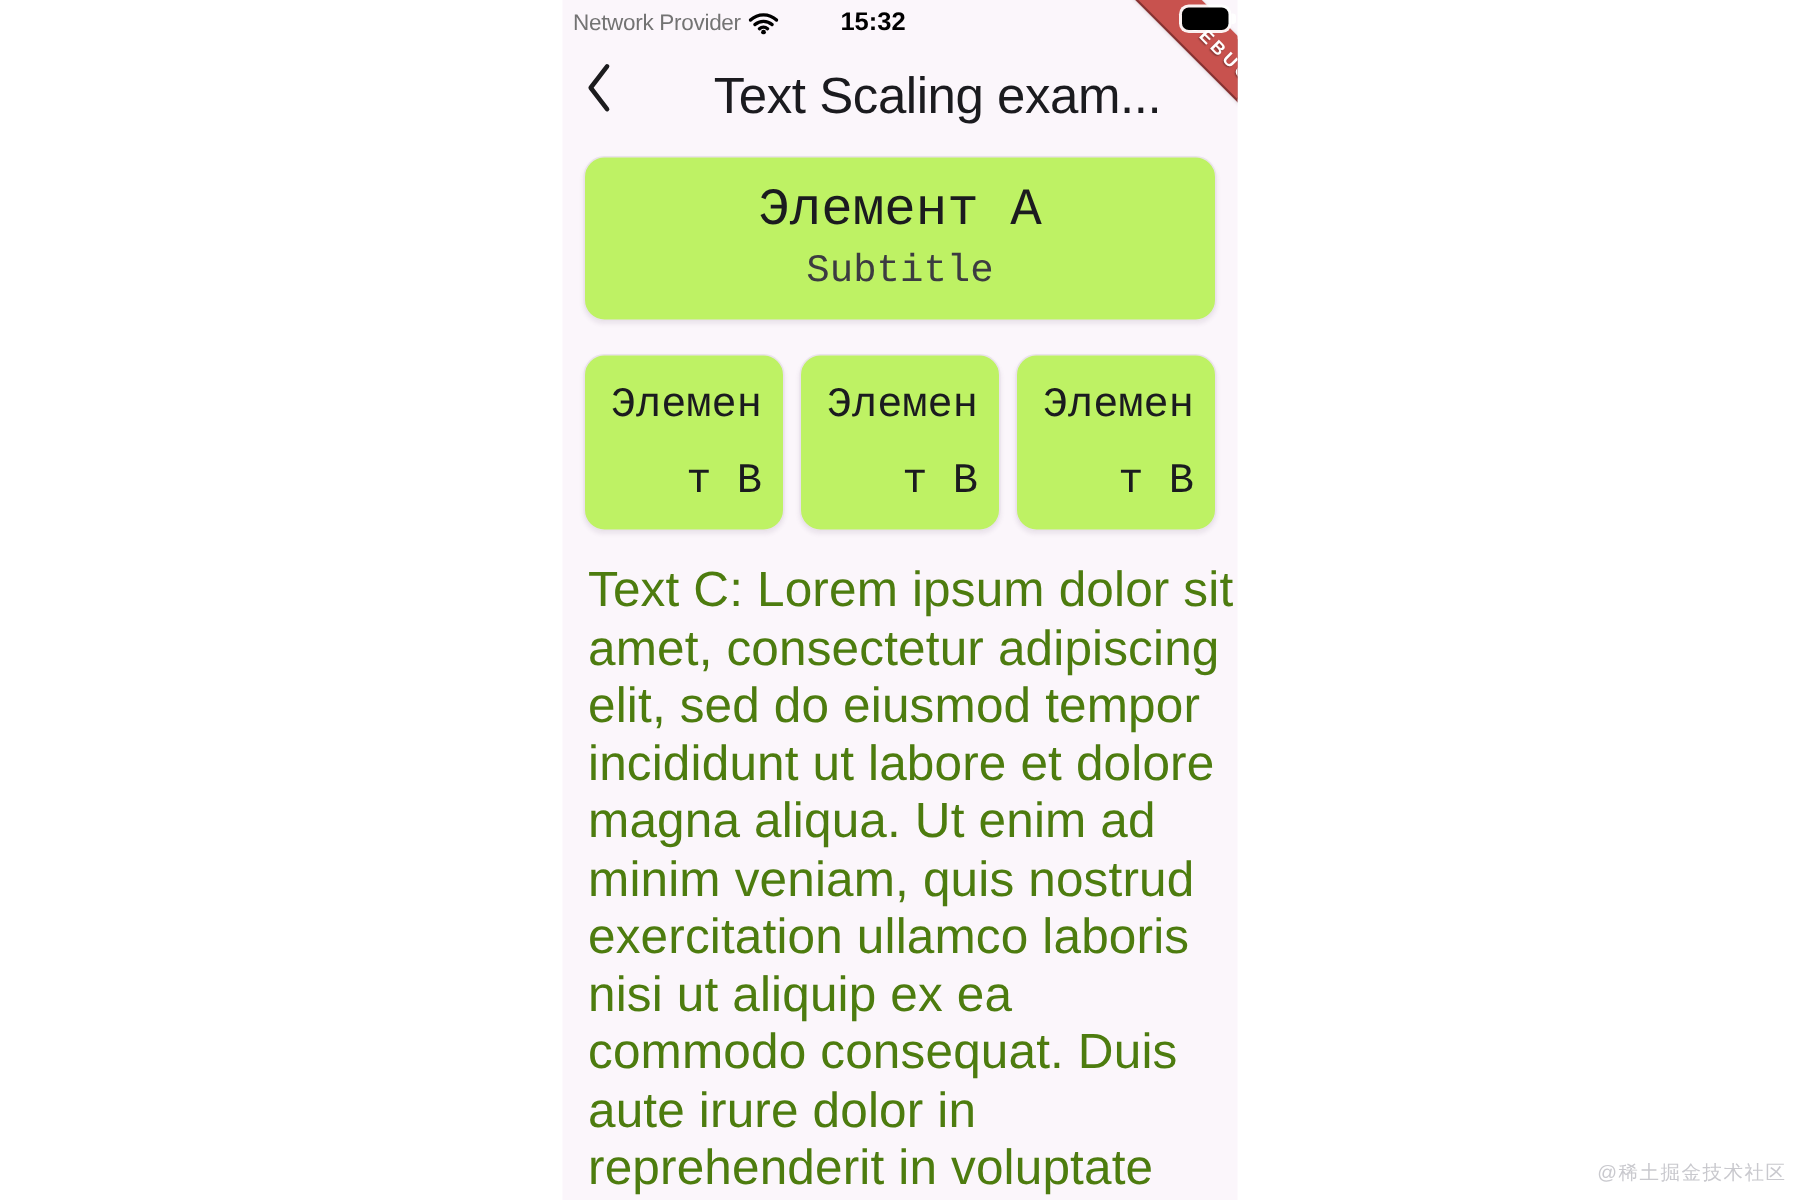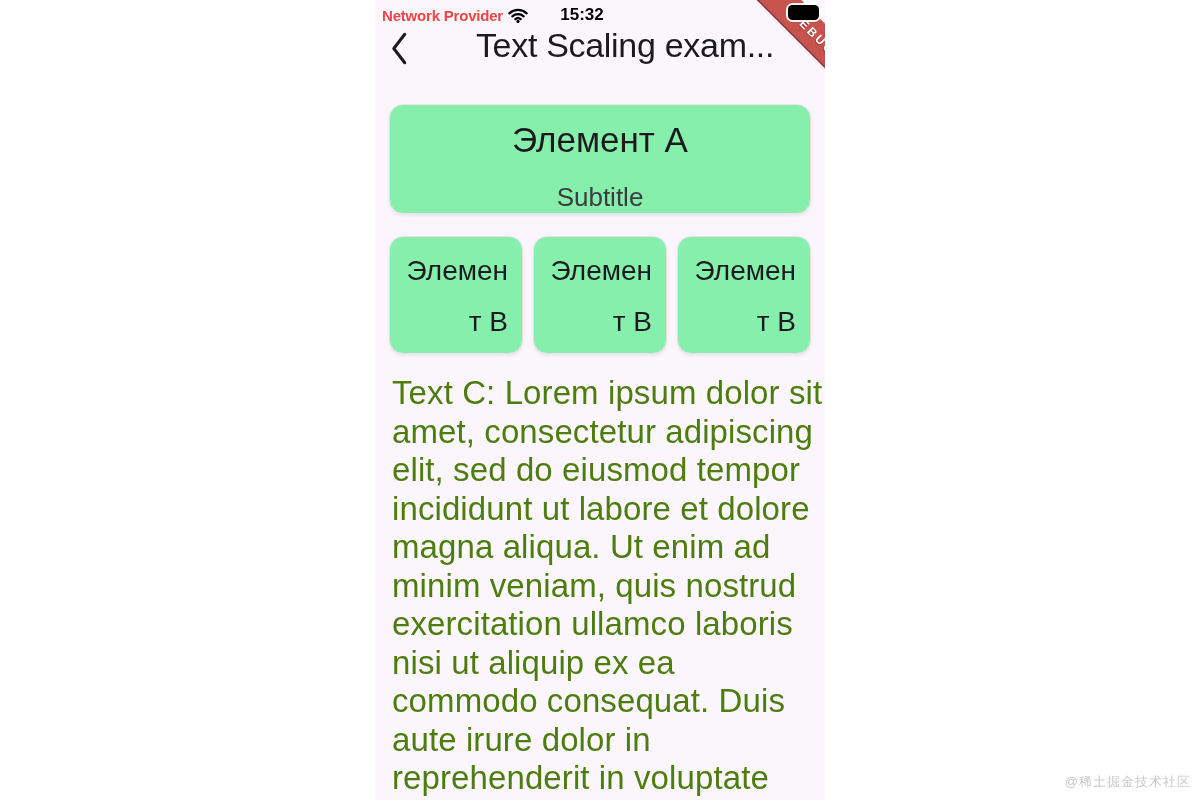--- a/index.html
+++ b/index.html
@@ -12,21 +12,21 @@
   
   #phone {
     position:absolute; left:375px; top:0; width:450px; height:800px;
     background:#fbf6fb; overflow:hidden;
   }
   
   .statusbar {
     position:relative; height:26px; padding:4px 7px 0;
     display:flex; align-items:center;
   }
-  .carrier { font-size:15px; font-weight:700; letter-spacing:-0.2px; color:#ef4444; }
+  .carrier { font-size:15px; font-weight:400; letter-spacing:-0.2px; color:#737373; }
   .wifi { margin-left:5px; display:inline-flex; }
   .sb-time {
     position:absolute; left:207px; top:5px; transform:translateX(-50%);
     font-size:17px; font-weight:600; color:#000;
   }
   .battery { position:absolute; top:5px; right:6px; width:31px; height:15px; z-index:30; }
   .battery-body {
     position:absolute; inset:0; background:#000; border-radius:4.5px;
     box-shadow:0 0 0 2px rgba(255,255,255,0.92);
   }
@@ -48,39 +48,40 @@
     transform:rotate(45deg); background:#c8524e;
     display:flex; align-items:center; justify-content:center;
     box-shadow:0 1px 3px rgba(0,0,0,0.25);
   }
   .ribbon span {
     transform:translateX(12px);
     color:#ffffff; font-size:12px; font-weight:bold; letter-spacing:2.5px;
     text-shadow:0 1px 1px rgba(0,0,0,0.35);
   }
   
-  .navbar { height:58px; display:flex; align-items:flex-start; padding-left:10px; }
+  .navbar { height:58px; display:flex; align-items:flex-end; padding-left:10px; }
   .back-btn {
     width:44px; height:48px; display:flex; align-items:center; justify-content:flex-start;
     padding-left:5px; background:none; border:none; cursor:pointer;
   }
   .nav-title {
     flex:1; text-align:center; font-size:34px; letter-spacing:-0.3px;
     white-space:nowrap; overflow:hidden; color:#1b1b1f; padding-right:4px;
   }
   
   .card {
-    background:#86efac; border:1px solid #eae2eb; border-radius:14px;
+    background:#bef264; border:1px solid #eae2eb; border-radius:14px;
     box-shadow:0 2px 3px rgba(95,75,105,0.10);
+    font-family:Liberation Mono, monospace;
   }
   .card-a {
     margin:20px 14px 0; height:110px; text-align:center; padding:12px 10px 0;
   }
   .card-a-title { font-size:35px; line-height:46px; color:#1b1b1f; }
-  .card-a-sub   { font-size:26px; line-height:34px; color:#3c3b41; margin-top:17px; }
+  .card-a-sub   { font-size:26px; line-height:34px; color:#3c3b41; margin-top:0; }
   .row-b { margin:22px 14px 0; display:flex; gap:10px; }
   .card-b {
     width:134px; height:118px; padding:8px 14px 0;
     font-size:28px; line-height:51px; color:#1b1b1f;
     overflow-wrap:anywhere; word-break:break-word; overflow:hidden;
     text-align:right; cursor:pointer;
   }
   
   .text-c {
     margin:20px 17px 0; width:432px;

